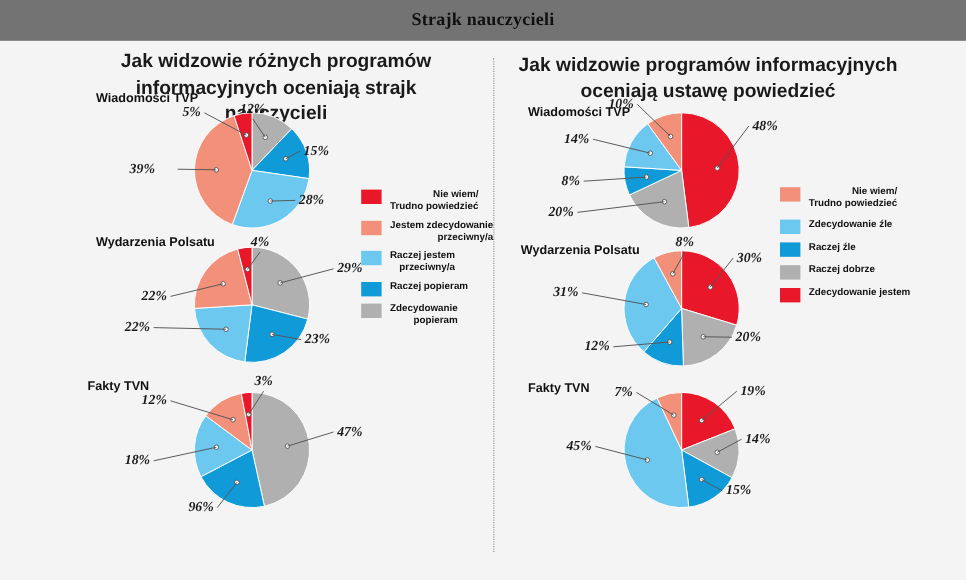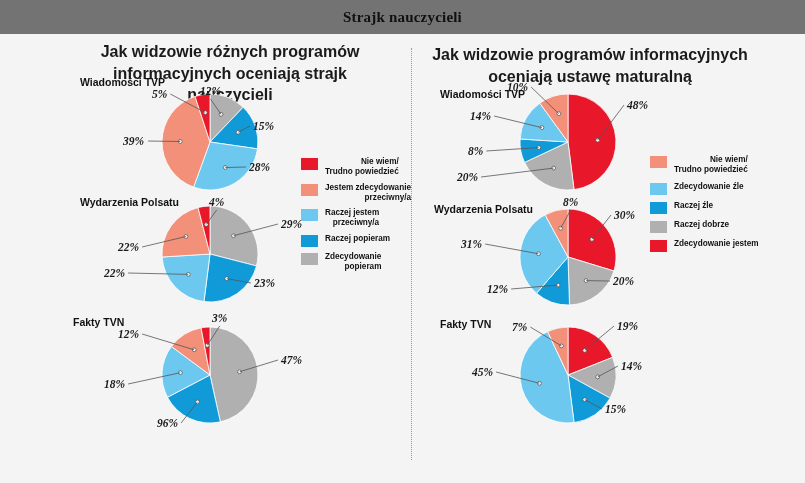--- a/index.html
+++ b/index.html
@@ -64,21 +64,21 @@
 
   <div class="titlebar">
     <div class="titlebar-text">Strajk nauczycieli</div>
   </div>
 
   <div class="divider"></div>
 
   <div class="col-heading" id="heading-left">Jak widzowie różnych programów informacyjnych
 oceniają strajk nauczycieli</div>
   <div class="col-heading" id="heading-right">Jak widzowie programów informacyjnych
-oceniają ustawę maturalną</div>
+oceniają ustawę powiedzieć</div>
 
   <div class="chart-title" style="left:80px;top:76px;">Wiadomości TVP</div>
   <div class="chart-title" style="left:80px;top:196px;">Wydarzenia Polsatu</div>
   <div class="chart-title" style="left:73px;top:316px;">Fakty TVN</div>
   <div class="chart-title" style="left:440px;top:88px;">Wiadomości TVP</div>
   <div class="chart-title" style="left:434px;top:203px;">Wydarzenia Polsatu</div>
   <div class="chart-title" style="left:440px;top:318px;">Fakty TVN</div>
 
   <div class="pie-wrap" id="pie-0" style="left:160px;top:92px;">
       <svg width="100" height="100" viewBox="0 0 100 100" class="pie-svg">
@@ -161,21 +161,21 @@
         <path d="M 50 50 L 56.01599521108659 97.62150566309494 A 48 48 0 0 1 29.562594004876498 6.568301481631067 Z" fill="#6dc8f0" stroke="#ffffff" stroke-width="0.8"></path>
         <circle cx="21.421659914254178" cy="58.30277531572747" r="1.9" fill="#ffffff" stroke="#4a4a4a" stroke-width="0.7"></circle>
         <path d="M 50 50 L 29.562594004876498 6.568301481631067 A 48 48 0 0 1 49.99999999999999 2 Z" fill="#f2907a" stroke="#ffffff" stroke-width="0.8"></path>
         <circle cx="43.50805713603887" cy="20.956717164702884" r="1.9" fill="#ffffff" stroke="#4a4a4a" stroke-width="0.7"></circle>
       </svg>
     </div>
 
   <div class="pct" style="left:200px;top:85px;">12%</div>
   <div class="pct" style="left:253px;top:120px;">15%</div>
   <div class="pct" style="left:249px;top:161px;">28%</div>
-  <div class="pct" style="left:123px;top:135px;">39%</div>
+  <div class="pct" style="left:108px;top:135px;">39%</div>
   <div class="pct" style="left:152px;top:88px;">5%</div>
 
   <div class="pct" style="left:281px;top:218px;">29%</div>
   <div class="pct" style="left:254px;top:277px;">23%</div>
   <div class="pct" style="left:104px;top:267px;">22%</div>
   <div class="pct" style="left:118px;top:241px;">22%</div>
   <div class="pct" style="left:209px;top:196px;">4%</div>
 
   <div class="pct" style="left:281px;top:354px;">47%</div>
   <div class="pct" style="left:157px;top:417px;">96%</div>

